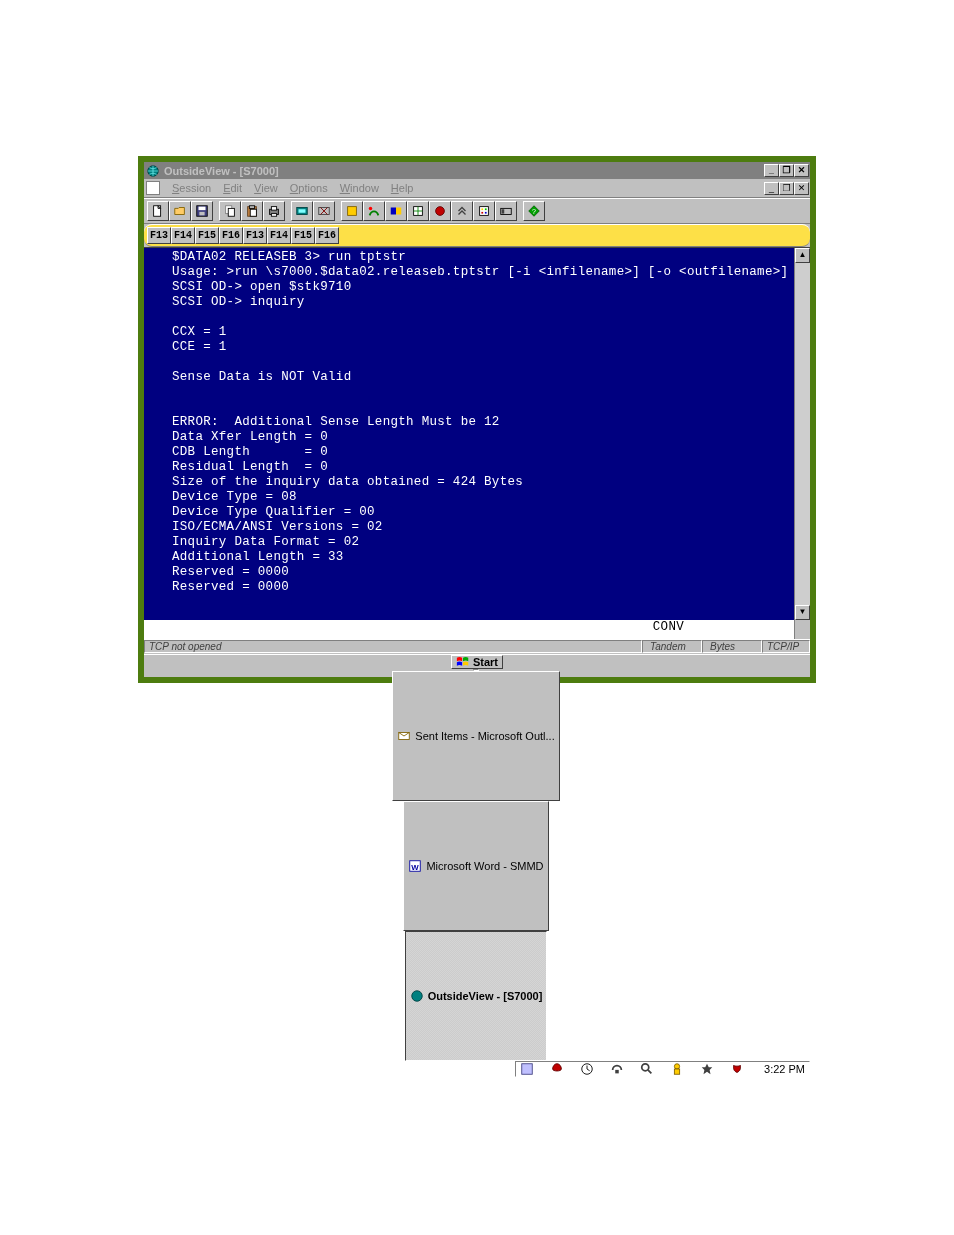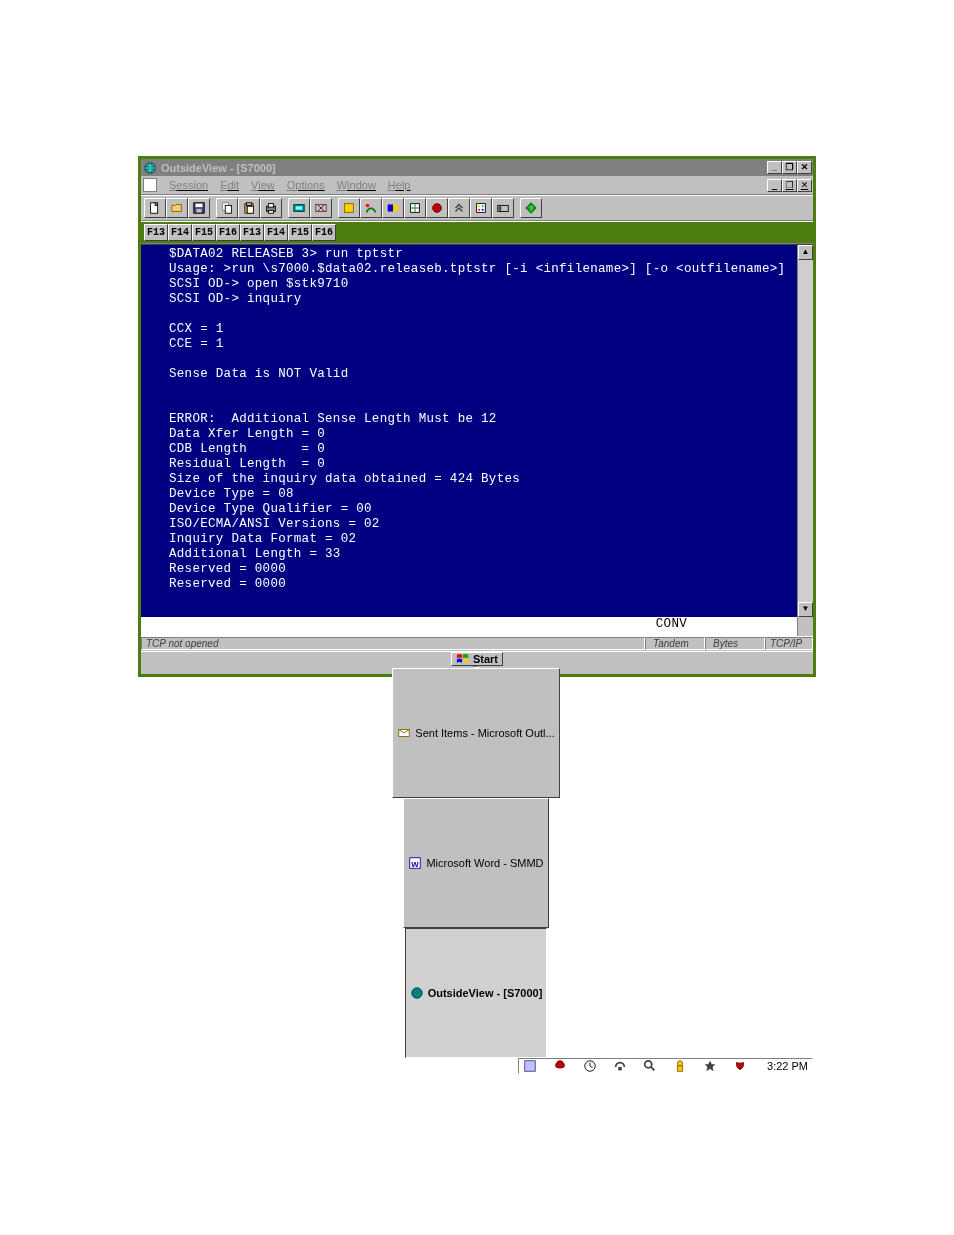--- a/index.html
+++ b/index.html
@@ -8,21 +8,21 @@
     font-family: "Tahoma", "Arial", sans-serif;
     background: #fff;
     width: 954px;
     height: 1235px;
   }
   .outer {
     position: absolute;
     left: 138px;
     top: 156px;
     width: 678px;
-    border: 3px solid #4d7c0f;
+    border: 6px solid #4d7c0f;
     box-sizing: border-box;
     background: #c0c0c0;
   }
   
   .titlebar {
     height: 17px;
     background: #808080;
     display: flex;
     align-items: center;
     font-size: 11px;
@@ -59,21 +59,20 @@
   }
   
   .menubar {
     height: 18px;
     background: #c0c0c0;
     display: flex;
     align-items: center;
     font-size: 11px;
     border-bottom: 1px solid #808080;
     padding-left: 2px;
-    text-decoration: underline;
   }
   .menubar .doc-icon {
     width: 14px; height: 14px;
     border: 1px solid #808080;
     background: #fff;
     margin-right: 6px;
     box-sizing: border-box;
   }
   .menu-item {
     color: #808080;
@@ -102,25 +101,26 @@
     box-sizing: border-box;
     display: flex;
     align-items: center;
     justify-content: center;
     font-size: 11px;
     color: #000;
   }
   .tool-btn svg { width: 14px; height: 14px; }
   
   .fkeybar {
-    background: #4d7c0f;
+    background: #fde047;
     padding: 2px 3px;
     display: flex;
     border-bottom: 1px solid #808080;
     border-top: 1px solid #fff;
+    border-radius: 8px;
   }
   .fkey-btn {
     width: 24px;
     height: 17px;
     background: #c0c0c0;
     border: 1px solid;
     border-color: #fff #404040 #404040 #fff;
     box-sizing: border-box;
     font-family: "Courier New", monospace;
     font-size: 10px;

